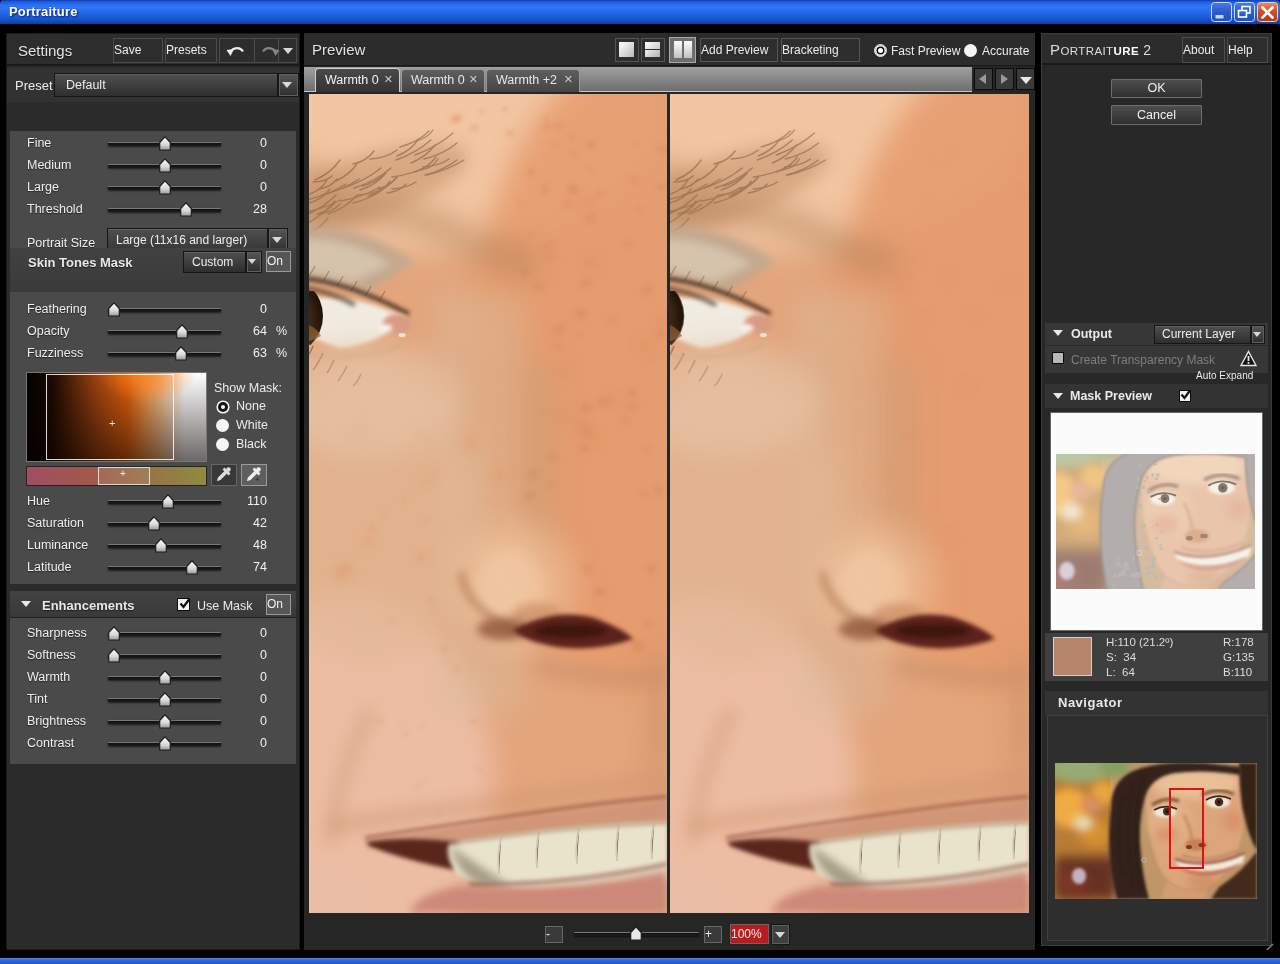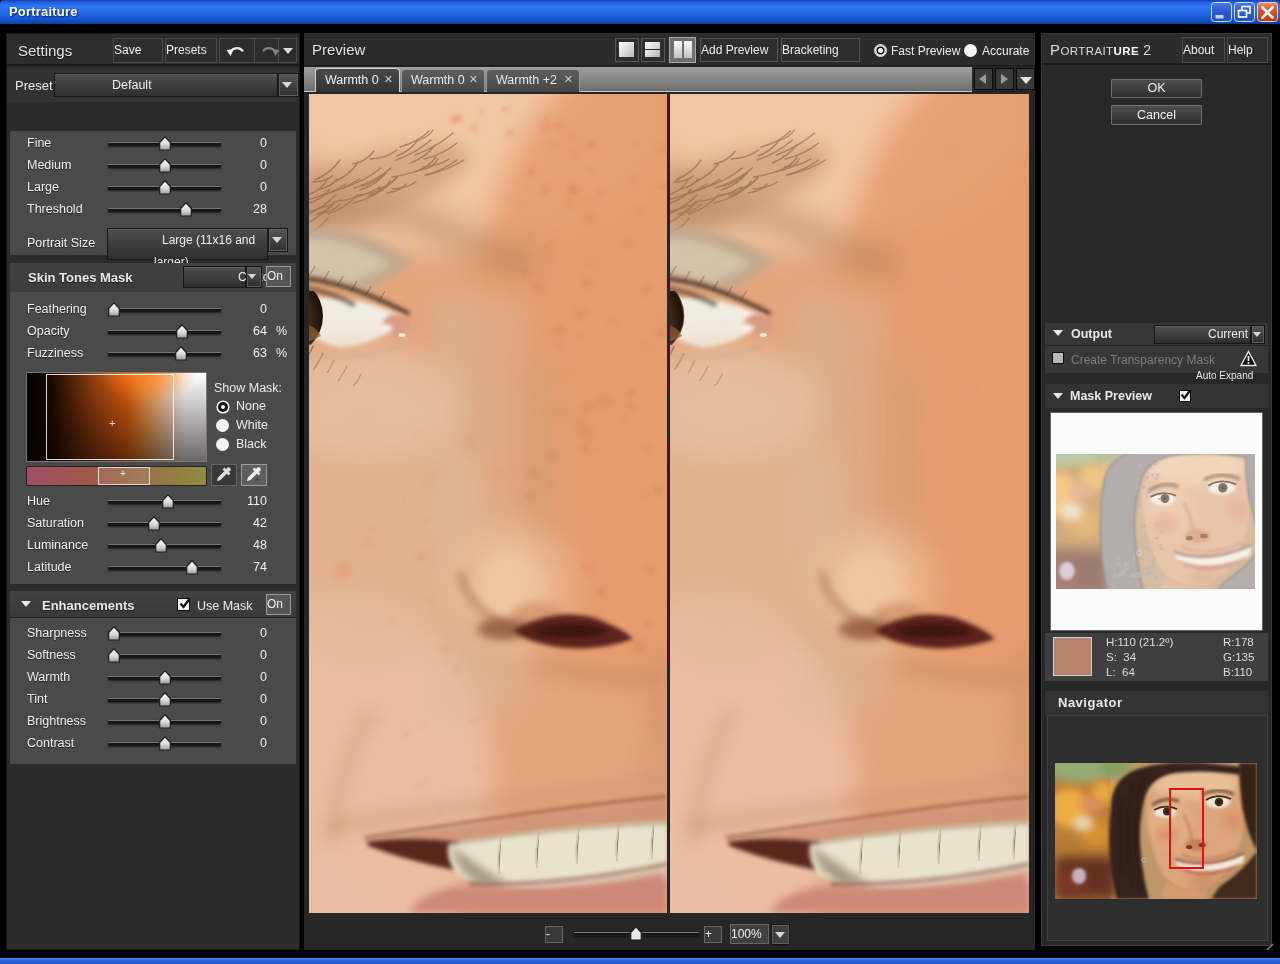--- a/index.html
+++ b/index.html
@@ -12,21 +12,21 @@
 .panel{position:absolute;background:#2b2b2b;}
 .sechead{position:absolute;left:3px;right:3px;background:linear-gradient(#424242,#393939);border-bottom:1px solid #202020;}
 .secbody{position:absolute;left:3px;right:3px;background:#4a4a4a;}
 .sechead .t{position:absolute;left:18px;font-size:13px;font-weight:bold;color:#e9e9e9;text-shadow:0 1px 1px #1a1a1a;}
 .lbl{position:absolute;left:17px;font-size:12.5px;color:#f0f0f0;text-shadow:0 1px 1px #222;}
 .val{position:absolute;left:210px;width:47px;text-align:right;font-size:12.5px;color:#f0f0f0;}
 .pct{position:absolute;left:266px;font-size:12.5px;color:#f0f0f0;}
 .track{position:absolute;left:98px;width:113px;height:4px;background:linear-gradient(#888 0,#666 1px,#111 1px,#1c1c1c 100%);border-radius:1px;box-shadow:0 1px 2px rgba(0,0,0,.6);}
 .btn{position:absolute;background:#323232;border:1px solid #555;color:#ececec;font-size:12px;}
 .btn2{position:absolute;background:linear-gradient(#4e4e4e,#2f2f2f);border:1px solid #6e6e6e;color:#f0f0f0;font-size:12px;text-align:center;border-radius:1px;}
-.combo{position:absolute;background:linear-gradient(#4f4f4f,#2e2e2e);border:1px solid #161616;box-shadow:inset 0 1px 0 #606060;color:#ececec;font-size:12.5px;padding-left:46px;}
+.combo{position:absolute;background:linear-gradient(#4f4f4f,#2e2e2e);border:1px solid #161616;box-shadow:inset 0 1px 0 #606060;color:#ececec;font-size:12.5px;}
 .cbtn{position:absolute;background:linear-gradient(#565656,#2e2e2e);border:1px solid #161616;box-shadow:inset 0 0 0 1px #5e5e5e;}
 .onbtn{position:absolute;background:#565656;border:1px solid #9a9a9a;color:#f2f2f2;font-size:12px;text-align:left;line-height:19px;}
 .arr{position:absolute;width:0;height:0;border-left:5px solid transparent;border-right:5px solid transparent;border-top:6px solid #d8d8d8;}
 .chk{position:absolute;width:13px;height:13px;background:#f2f2f2;border:1px solid #0a0a0a;}
 .radio{position:absolute;width:13px;height:13px;border-radius:50%;background:#f5f5f5;}
 </style></head><body>
 
 <div class="titlebar"></div>
 <div class="titletxt">Portraiture</div>
 <svg class="abs" style="left:1211px;top:2px" width="68" height="21" viewBox="0 0 68 21">
@@ -123,21 +123,21 @@
           </linearGradient>
         </defs>
         <path d="M6 0.8 L11.3 6.5 L11.3 14 L0.7 14 L0.7 6.5 Z" fill="url(#th176)" stroke="#1c1c1c" stroke-width="1.2"></path>
       </svg>
       <div class="val" style="top:71px">28</div>
       <div class="lbl" style="top:105px">Portrait Size</div>
       <div class="combo" style="left:97px;top:97px;width:161px;height:32px;line-height:22px"><span style="margin-left:8px;font-size:12px">Large (11x16 and larger)</span></div>
       <div class="cbtn" style="left:258px;top:97px;width:20px;height:24px"></div>
       <div class="arr" style="left:262px;top:106px"></div>
     </div>
-    <div class="sechead" style="top:229px;height:47px">
+    <div class="sechead" style="top:214px;height:47px">
       <div class="t" style="top:7px">Skin Tones Mask</div>
       <div class="combo" style="left:173px;top:3px;width:63px;height:22px;line-height:20px;font-size:12px"><span style="margin-left:8px">Custom</span></div>
       <div class="cbtn" style="left:236px;top:3px;width:16px;height:22px"></div>
       <div class="arr" style="left:238px;top:11px;border-left-width:4px;border-right-width:4px;border-top-width:5px"></div>
       <div class="onbtn" style="left:256px;top:3px;width:25px;height:21px">On</div>
     </div>
     <div class="secbody" style="top:258px;height:292px">
       <div class="lbl" style="top:10px">Feathering</div>
       <div class="track" style="top:16px"></div>
       <svg class="abs" style="left:98px;top:10px" width="12" height="15" viewBox="0 0 12 15">
@@ -814,21 +814,21 @@
         <path d="M 150 792 Q 250 800 358 776 L 358 819 L 100 819 Q 108 800 150 792 Z" fill="#cc8878" filter="url(#f2-b4)"></path>
         <path d="M 160 790 Q 255 792 358 770" stroke="#8a5546" stroke-width="3.5" fill="none" opacity=".7" filter="url(#f2-b2)"></path>
         <path d="M 0 765 Q 45 775 72 819 L 0 819 Z" fill="#e9bda6" filter="url(#f2-b8)"></path>
       </svg></div>
     <div class="btn" style="left:241px;top:893px;width:18px;height:17px;line-height:15px;background:#3a3a3a;border-color:#666;font-size:12px">-</div>
     <div class="track" style="left:270px;top:899px;width:125px"></div>
     <svg class="abs" style="left:326px;top:893px" width="12" height="15" viewBox="0 0 12 15">
       <path d="M6 0.8 L11.3 6.5 L11.3 14 L0.7 14 L0.7 6.5 Z" fill="#e8e8e8" stroke="#1c1c1c" stroke-width="1.2"></path>
     </svg>
     <div class="btn" style="left:400px;top:893px;width:18px;height:17px;line-height:15px;background:#3a3a3a;border-color:#666;font-size:12px">+</div>
-    <div class="btn" style="left:426px;top:891px;width:39px;height:20px;line-height:19px;background:#404040;border-color:#666;font-size:12px">100%</div>
+    <div class="btn" style="left:426px;top:891px;width:39px;height:20px;line-height:19px;background:#b91c1c;border-color:#666;font-size:12px">100%</div>
     <div class="cbtn" style="left:467px;top:891px;width:19px;height:21px;background:#3f3f3f"></div>
     <div class="arr" style="left:471px;top:899px"></div>
   </div>
 <div class="panel" style="left:1041px;top:33px;width:231px;height:913px;background:#282828;border:1px solid #3c3c3c">
     <div class="abs" style="left:0;top:0;width:229px;height:31px;background:#2c2c2c;border-bottom:2px solid #191919"></div>
     <div class="abs" style="left:8px;top:7px;color:#dedede;font-size:15px;letter-spacing:.4px">P<span style="font-size:11.5px">ORTRAIT</span><span style="font-size:11.5px;font-weight:bold;color:#fff">URE</span><span style="font-size:14px">&nbsp;2</span></div>
     <div class="btn" style="left:140px;top:3px;width:43px;height:26px;line-height:24px;background:#2d2d2d;border-color:#4c4c4c">About</div>
     <div class="btn" style="left:185px;top:3px;width:41px;height:26px;line-height:24px;background:#2d2d2d;border-color:#4c4c4c">Help</div>
     <div class="btn2" style="left:69px;top:45px;width:91px;height:19px;line-height:17px;font-size:12.5px">OK</div>
     <div class="btn2" style="left:69px;top:71px;width:91px;height:20px;line-height:18px;font-size:12.5px">Cancel</div>

